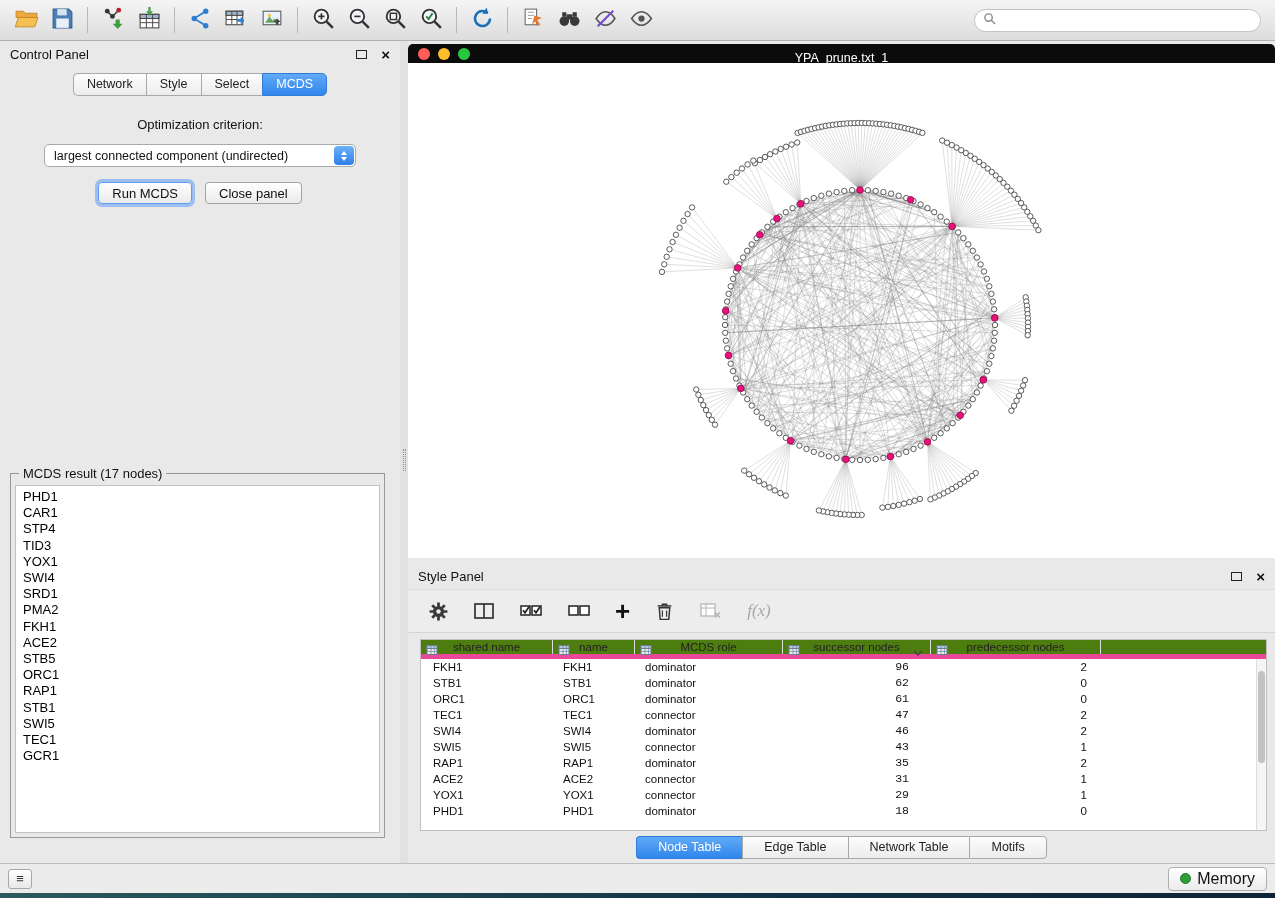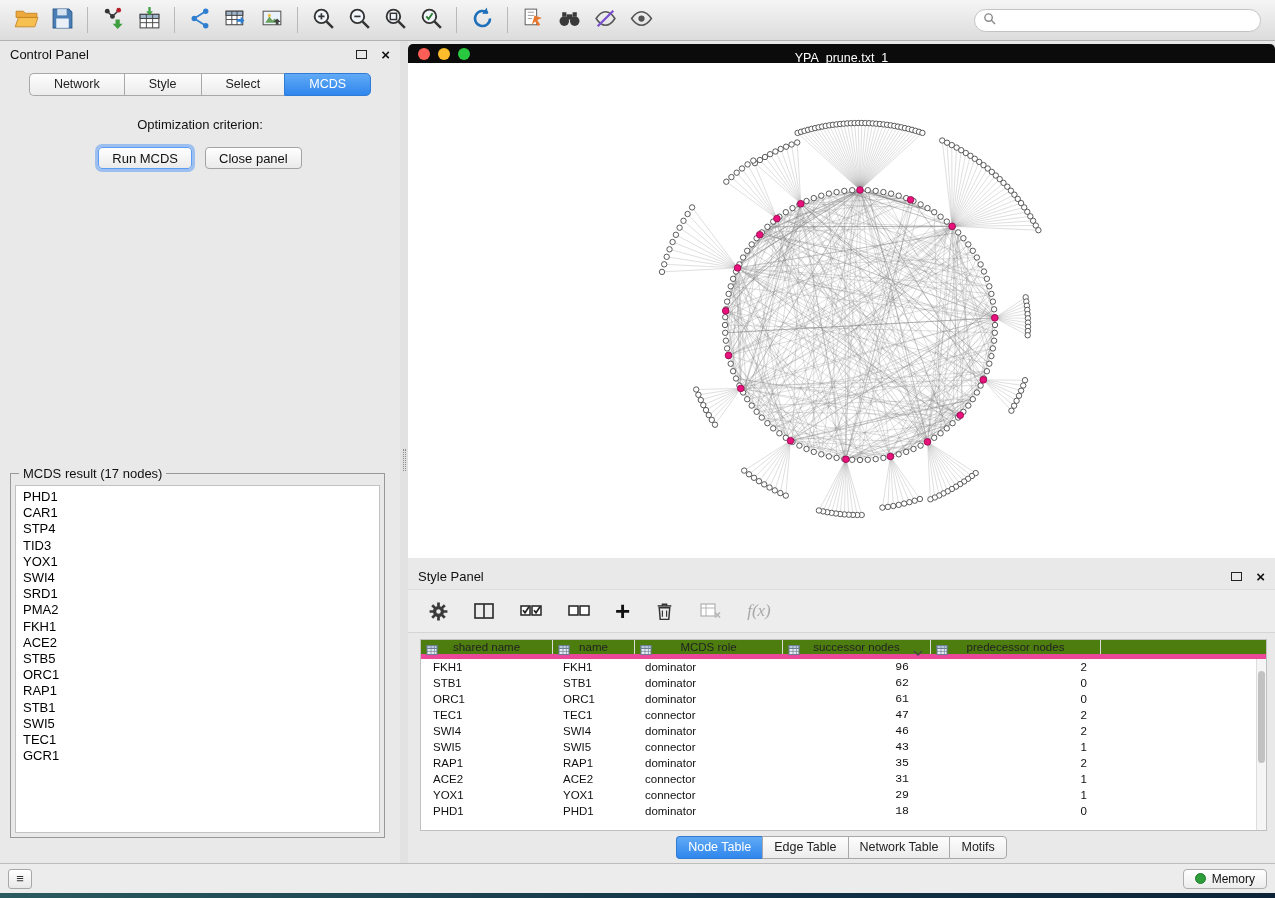--- a/index.html
+++ b/index.html
@@ -23,21 +23,21 @@
   .main { position:absolute; top:41px; left:0; right:0; bottom:35px; }
 
   
   .control-panel { position:absolute; left:0; top:0; width:400px; height:100%; background:#e9e9e9; }
   .panel-head { height:26px; display:flex; align-items:center; padding:0 10px; font-size:13px; color:#111; }
   .panel-head .spacer { flex:1; }
   .float-ic { width:11px; height:9px; border:1.5px solid #222; margin-right:14px; }
   .close-ic { font-size:15px; font-weight:bold; color:#111; line-height:1; }
 
   .tabs-row { display:flex; justify-content:center; margin-top:6px; }
-  .tab { font-size:12.5px; padding:3px 24px 4px; background:linear-gradient(#fdfdfd,#ececec);
+  .tab { font-size:12.5px; padding:3px 13px 4px; background:linear-gradient(#fdfdfd,#ececec);
     border:1px solid #a8a8a8; border-right:none; color:#222; cursor:default; }
   .tab:first-child { border-radius:5px 0 0 5px; }
   .tab:last-child { border-right:1px solid #2f7bd6; border-radius:0 5px 5px 0; }
   .tab.active { background:linear-gradient(#61aaf6,#2f86ec); color:#fff; border-color:#2f7bd6; }
 
   .opt-label { margin-top:21px; text-align:center; font-size:13px; color:#111; }
   .dropdown { width:312px; height:23px; margin:12px auto 0; position:relative; background:#fff;
     border:1px solid #a9a9a9; border-radius:5px; display:flex; align-items:center;
     font-size:12.5px; padding-left:9px; color:#111; }
   .stepper { position:absolute; right:1px; top:1px; width:20px; height:19px; border-radius:4px;
@@ -95,34 +95,34 @@
   .thfill { flex:1; }
   .c0 { width:132px; } .c1 { width:82px; } .c2 { width:148px; } .c3 { width:148px; } .c4 { width:170px; }
   .tbody .tr { display:flex; height:16px; }
   .td { font-size:11.5px; color:#111; line-height:16px; white-space:nowrap; overflow:hidden; }
   .td.c0 { padding-left:12px; } .td.c1 { padding-left:10px; } .td.c2 { padding-left:10px; }
   .td.c3 { text-align:right; padding-right:22px;font-family:Liberation Mono, monospace; } .td.c4 { text-align:right; padding-right:14px; }
   .vscroll { position:absolute; right:0; top:19px; bottom:0; width:10px; background:#f5f5f5; border-left:1px solid #ddd; }
   .vthumb { position:absolute; top:12px; right:1px; width:7px; height:92px; background:#c2c2c2; border-radius:4px; }
 
   .tp-tabs { position:absolute; top:273px; left:0; right:0; display:flex; justify-content:center; }
-  .tp-tab { font-size:12.5px; padding:3px 11px 4px; background:linear-gradient(#fdfdfd,#ececec);
+  .tp-tab { font-size:12.5px; padding:3px 21px 4px; background:linear-gradient(#fdfdfd,#ececec);
     border:1px solid #a8a8a8; border-right:none; color:#222; }
   .tp-tab:first-child { border-radius:4px 0 0 4px; }
   .tp-tab:last-child { border-right:1px solid #a8a8a8; border-radius:0 4px 4px 0; }
   .tp-tab.active { background:linear-gradient(#61aaf6,#2f86ec); color:#fff; border-color:#2f7bd6; }
 
   
   .statusbar { position:absolute; bottom:5px; left:0; right:0; height:30px; background:#ececec;
     border-top:1px solid #bdbdbd; display:flex; align-items:center; padding:0 8px; }
   .menu-btn { width:24px; height:20px; border:1px solid #a8a8a8; border-radius:3px;
     background:linear-gradient(#fff,#e8e8e8); display:flex; align-items:center; justify-content:center;
     font-size:13px; color:#333; }
   .mem-btn { margin-left:auto; display:flex; align-items:center; gap:6px; border:1px solid #aeaeae;
-    border-radius:4px; background:linear-gradient(#fff,#ececec); padding:2px 11px; font-size:12px; color:#111; }
+    border-radius:4px; background:linear-gradient(#fff,#ececec); padding:2px 11px; font-size:16px; color:#111; }
   .mem-dot { width:11px; height:11px; border-radius:50%; background:#2d9e3a; border:1px solid #1f7a2b; }
 
   .desktop-strip { position:absolute; bottom:0; left:0; right:0; height:5px;
     background:linear-gradient(90deg,#2a5a5e,#123247 60%,#0d2438); }
 </style>
 </head>
 <body>
 
 <div class="toolbar">
   <div class="tbtn">
@@ -267,20 +267,27 @@
 
     <div class="tabs-row">
       <div class="tab">Network</div>
       <div class="tab">Style</div>
       <div class="tab">Select</div>
       <div class="tab active">MCDS</div>
     </div>
 
     <div class="opt-label">Optimization criterion:</div>
 
+    <div class="dropdown">
+      <span>largest connected component (undirected)</span>
+      <span class="stepper">
+        <span class="arr-up"></span>
+          <span class="arr-dn"></span>
+      </span>
+    </div>
 
     <div class="btn-row">
       <button class="btn focused">Run MCDS</button>
       <button class="btn">Close panel</button>
     </div>
 
     <fieldset class="mcds">
       <legend>MCDS result (17 nodes)</legend>
       <div class="mcds-list">
           <div class="mcds-item">PHD1</div>

